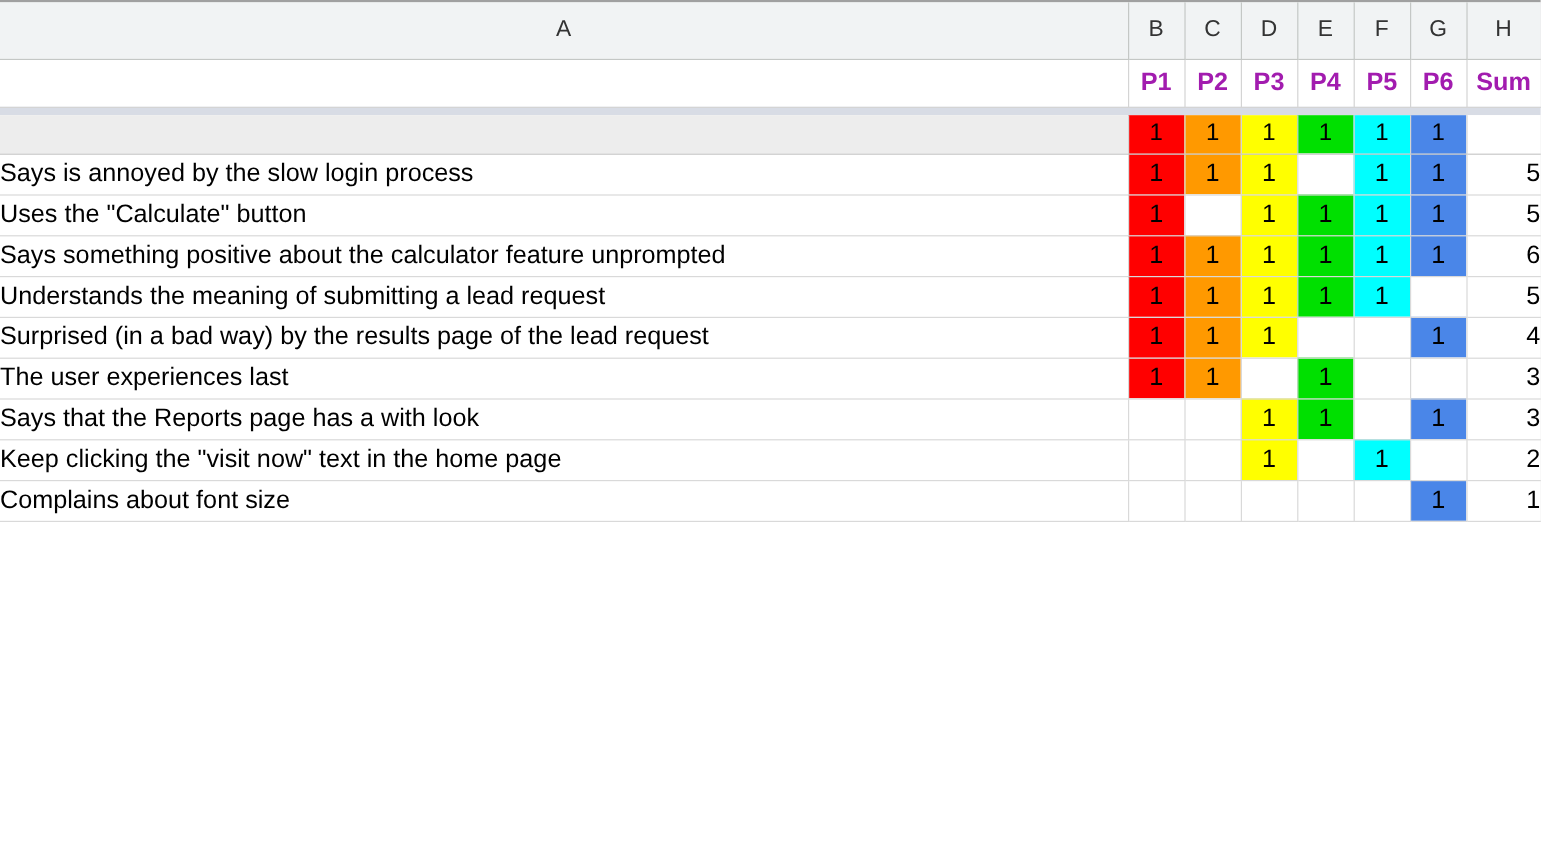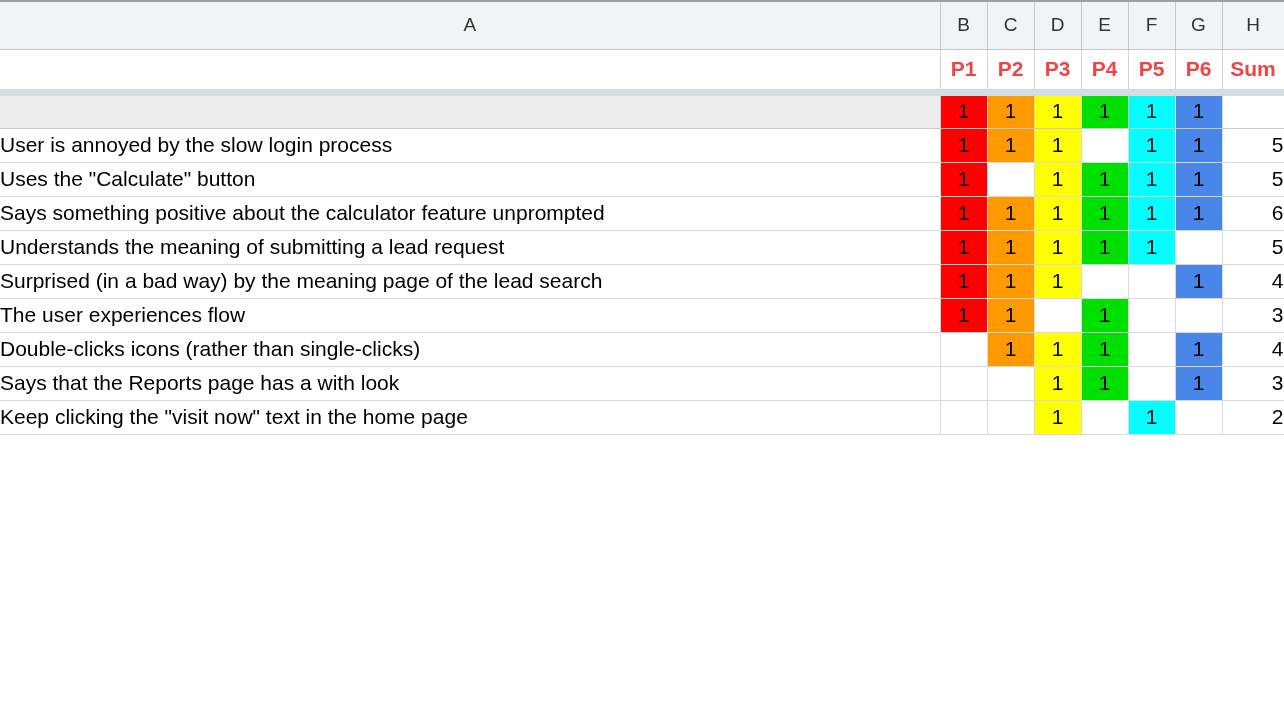--- a/index.html
+++ b/index.html
@@ -53,21 +53,21 @@
   
   tr.plabel-row { height: 40px; }
   tr.plabel-row td {
     background: #ffffff;
     border-right: 1px solid #d4d4d4;
     border-bottom: 1px solid #d4d4d4;
     text-align: center;
     vertical-align: middle;
     font-size: 21px;
     font-weight: bold;
-    color: #ef4444;
+    color: #a21caf;
     padding: 0;
   }
   tr.plabel-row td.a-blank { border-right: 1px solid #d4d4d4; }
 
   
   tr.band-row { height: 7px; }
   tr.band-row td {
     background: #d8dce5;
     padding: 0;
     border: none;
@@ -168,21 +168,21 @@
           <td class="legend-a"></td>
           <td class="fill-p1">1</td>
           <td class="fill-p2">1</td>
           <td class="fill-p3">1</td>
           <td class="fill-p4">1</td>
           <td class="fill-p5">1</td>
           <td class="fill-p6">1</td>
           <td class="sum-cell"></td>
         </tr>
         <tr class="data-row">
-          <td class="label-cell">User is annoyed by the slow login process</td>
+          <td class="label-cell">Says is annoyed by the slow login process</td>
           <td class="mark-cell fill-p1">1</td>
           <td class="mark-cell fill-p2">1</td>
           <td class="mark-cell fill-p3">1</td>
           <td class="mark-cell"></td>
           <td class="mark-cell fill-p5">1</td>
           <td class="mark-cell fill-p6">1</td>
           <td class="sum-cell">5</td>
         </tr>
         <tr class="data-row">
           <td class="label-cell">Uses the "Calculate" button</td>
@@ -208,64 +208,64 @@
           <td class="label-cell">Understands the meaning of submitting a lead request</td>
           <td class="mark-cell fill-p1">1</td>
           <td class="mark-cell fill-p2">1</td>
           <td class="mark-cell fill-p3">1</td>
           <td class="mark-cell fill-p4">1</td>
           <td class="mark-cell fill-p5">1</td>
           <td class="mark-cell"></td>
           <td class="sum-cell">5</td>
         </tr>
         <tr class="data-row">
-          <td class="label-cell">Surprised (in a bad way) by the meaning page of the lead search</td>
+          <td class="label-cell">Surprised (in a bad way) by the results page of the lead request</td>
           <td class="mark-cell fill-p1">1</td>
           <td class="mark-cell fill-p2">1</td>
           <td class="mark-cell fill-p3">1</td>
           <td class="mark-cell"></td>
           <td class="mark-cell"></td>
           <td class="mark-cell fill-p6">1</td>
           <td class="sum-cell">4</td>
         </tr>
         <tr class="data-row">
-          <td class="label-cell">The user experiences flow</td>
+          <td class="label-cell">The user experiences last</td>
           <td class="mark-cell fill-p1">1</td>
           <td class="mark-cell fill-p2">1</td>
           <td class="mark-cell"></td>
           <td class="mark-cell fill-p4">1</td>
           <td class="mark-cell"></td>
           <td class="mark-cell"></td>
           <td class="sum-cell">3</td>
         </tr>
         <tr class="data-row">
-          <td class="label-cell">Double-clicks icons (rather than single-clicks)</td>
-          <td class="mark-cell"></td>
-          <td class="mark-cell fill-p2">1</td>
-          <td class="mark-cell fill-p3">1</td>
-          <td class="mark-cell fill-p4">1</td>
-          <td class="mark-cell"></td>
-          <td class="mark-cell fill-p6">1</td>
-          <td class="sum-cell">4</td>
-        </tr>
-        <tr class="data-row">
           <td class="label-cell">Says that the Reports page has a with look</td>
           <td class="mark-cell"></td>
           <td class="mark-cell"></td>
           <td class="mark-cell fill-p3">1</td>
           <td class="mark-cell fill-p4">1</td>
           <td class="mark-cell"></td>
           <td class="mark-cell fill-p6">1</td>
           <td class="sum-cell">3</td>
         </tr>
         <tr class="data-row">
           <td class="label-cell">Keep clicking the "visit now" text in the home page</td>
           <td class="mark-cell"></td>
           <td class="mark-cell"></td>
           <td class="mark-cell fill-p3">1</td>
           <td class="mark-cell"></td>
           <td class="mark-cell fill-p5">1</td>
           <td class="mark-cell"></td>
           <td class="sum-cell">2</td>
+        </tr>
+        <tr class="data-row">
+          <td class="label-cell">Complains about font size</td>
+          <td class="mark-cell"></td>
+          <td class="mark-cell"></td>
+          <td class="mark-cell"></td>
+          <td class="mark-cell"></td>
+          <td class="mark-cell"></td>
+          <td class="mark-cell fill-p6">1</td>
+          <td class="sum-cell">1</td>
         </tr>
       </tbody>
   </table>
 </div>
 
 </body></html>

